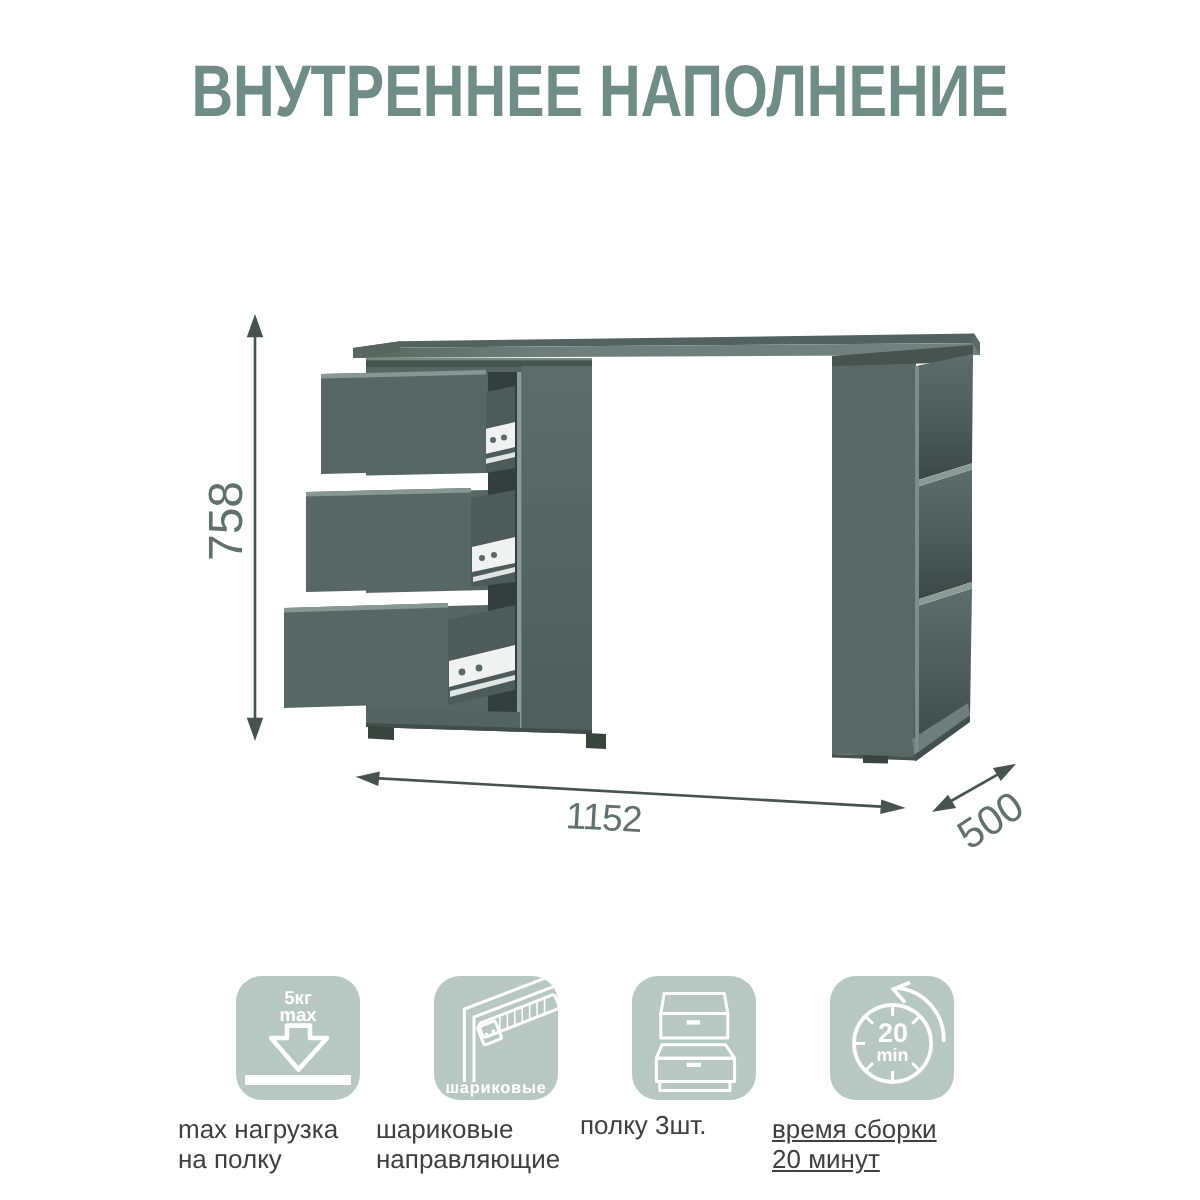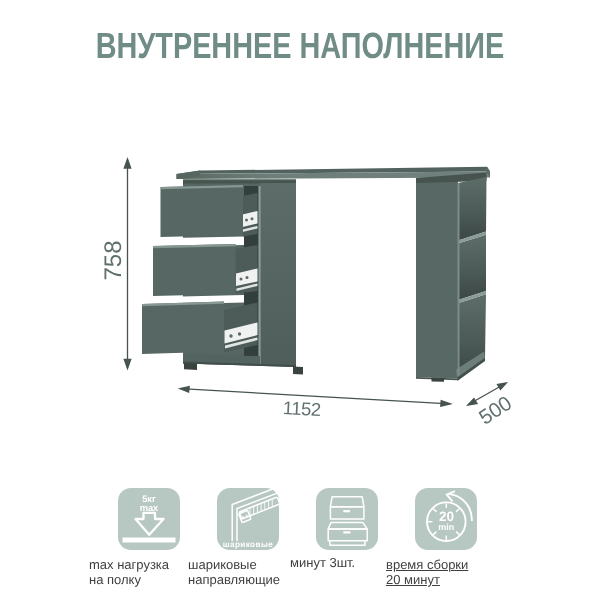--- a/index.html
+++ b/index.html
@@ -206,15 +206,15 @@
   <path d="M 56.8 33 A 25.7 25.7 0 0 0 33.5 5.9" fill="none" stroke="#fff" stroke-width="1.9"></path>
   <path d="M 40 3.2 L 31.7 6.6 L 37.5 13.3" fill="none" stroke="#fff" stroke-width="1.9" stroke-linejoin="miter"></path>
   <text x="31.5" y="33.2" text-anchor="middle" font-size="13.5" font-weight="bold" fill="#fff">20</text>
   <text x="31.3" y="42.3" text-anchor="middle" font-size="9" font-weight="bold" fill="#fff">min</text>
 </svg>
 
 <div class="lbl" style="left:89px;">max нагрузка<br>на полку</div>
 
 <div class="lbl" style="left:188px;">шариковые<br>направляющие</div>
 
-<div class="lbl" style="left:290px;top:555px;">минут 3шт.</div>
+<div class="lbl" style="left:290px;top:555px;">полку 3шт.</div>
 
 <div class="lbl" style="left:386px;text-decoration:underline;">время сборки<br>20 минут</div>
 
 </body></html>

